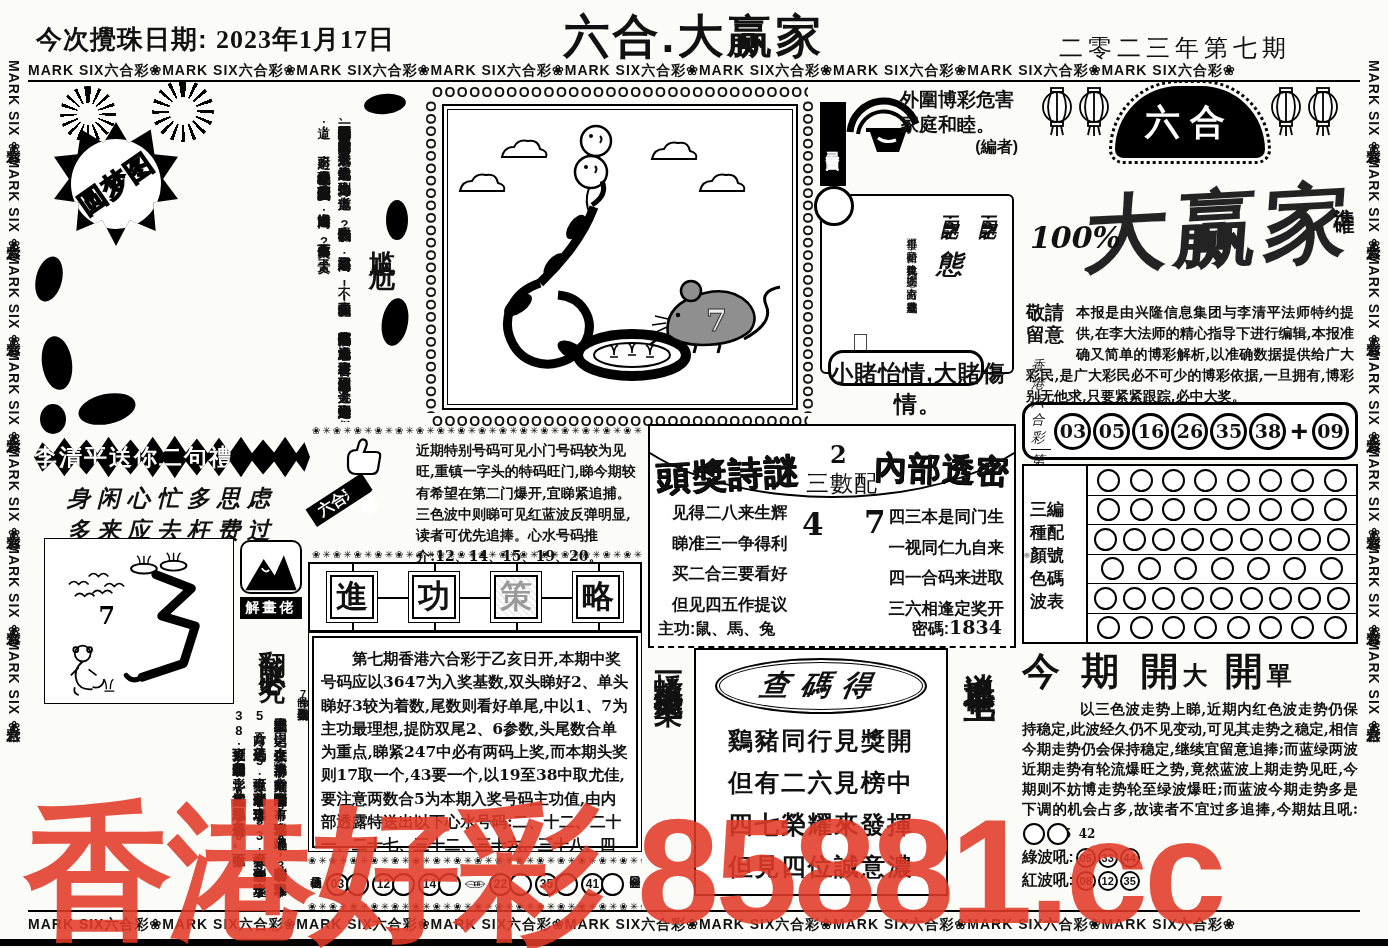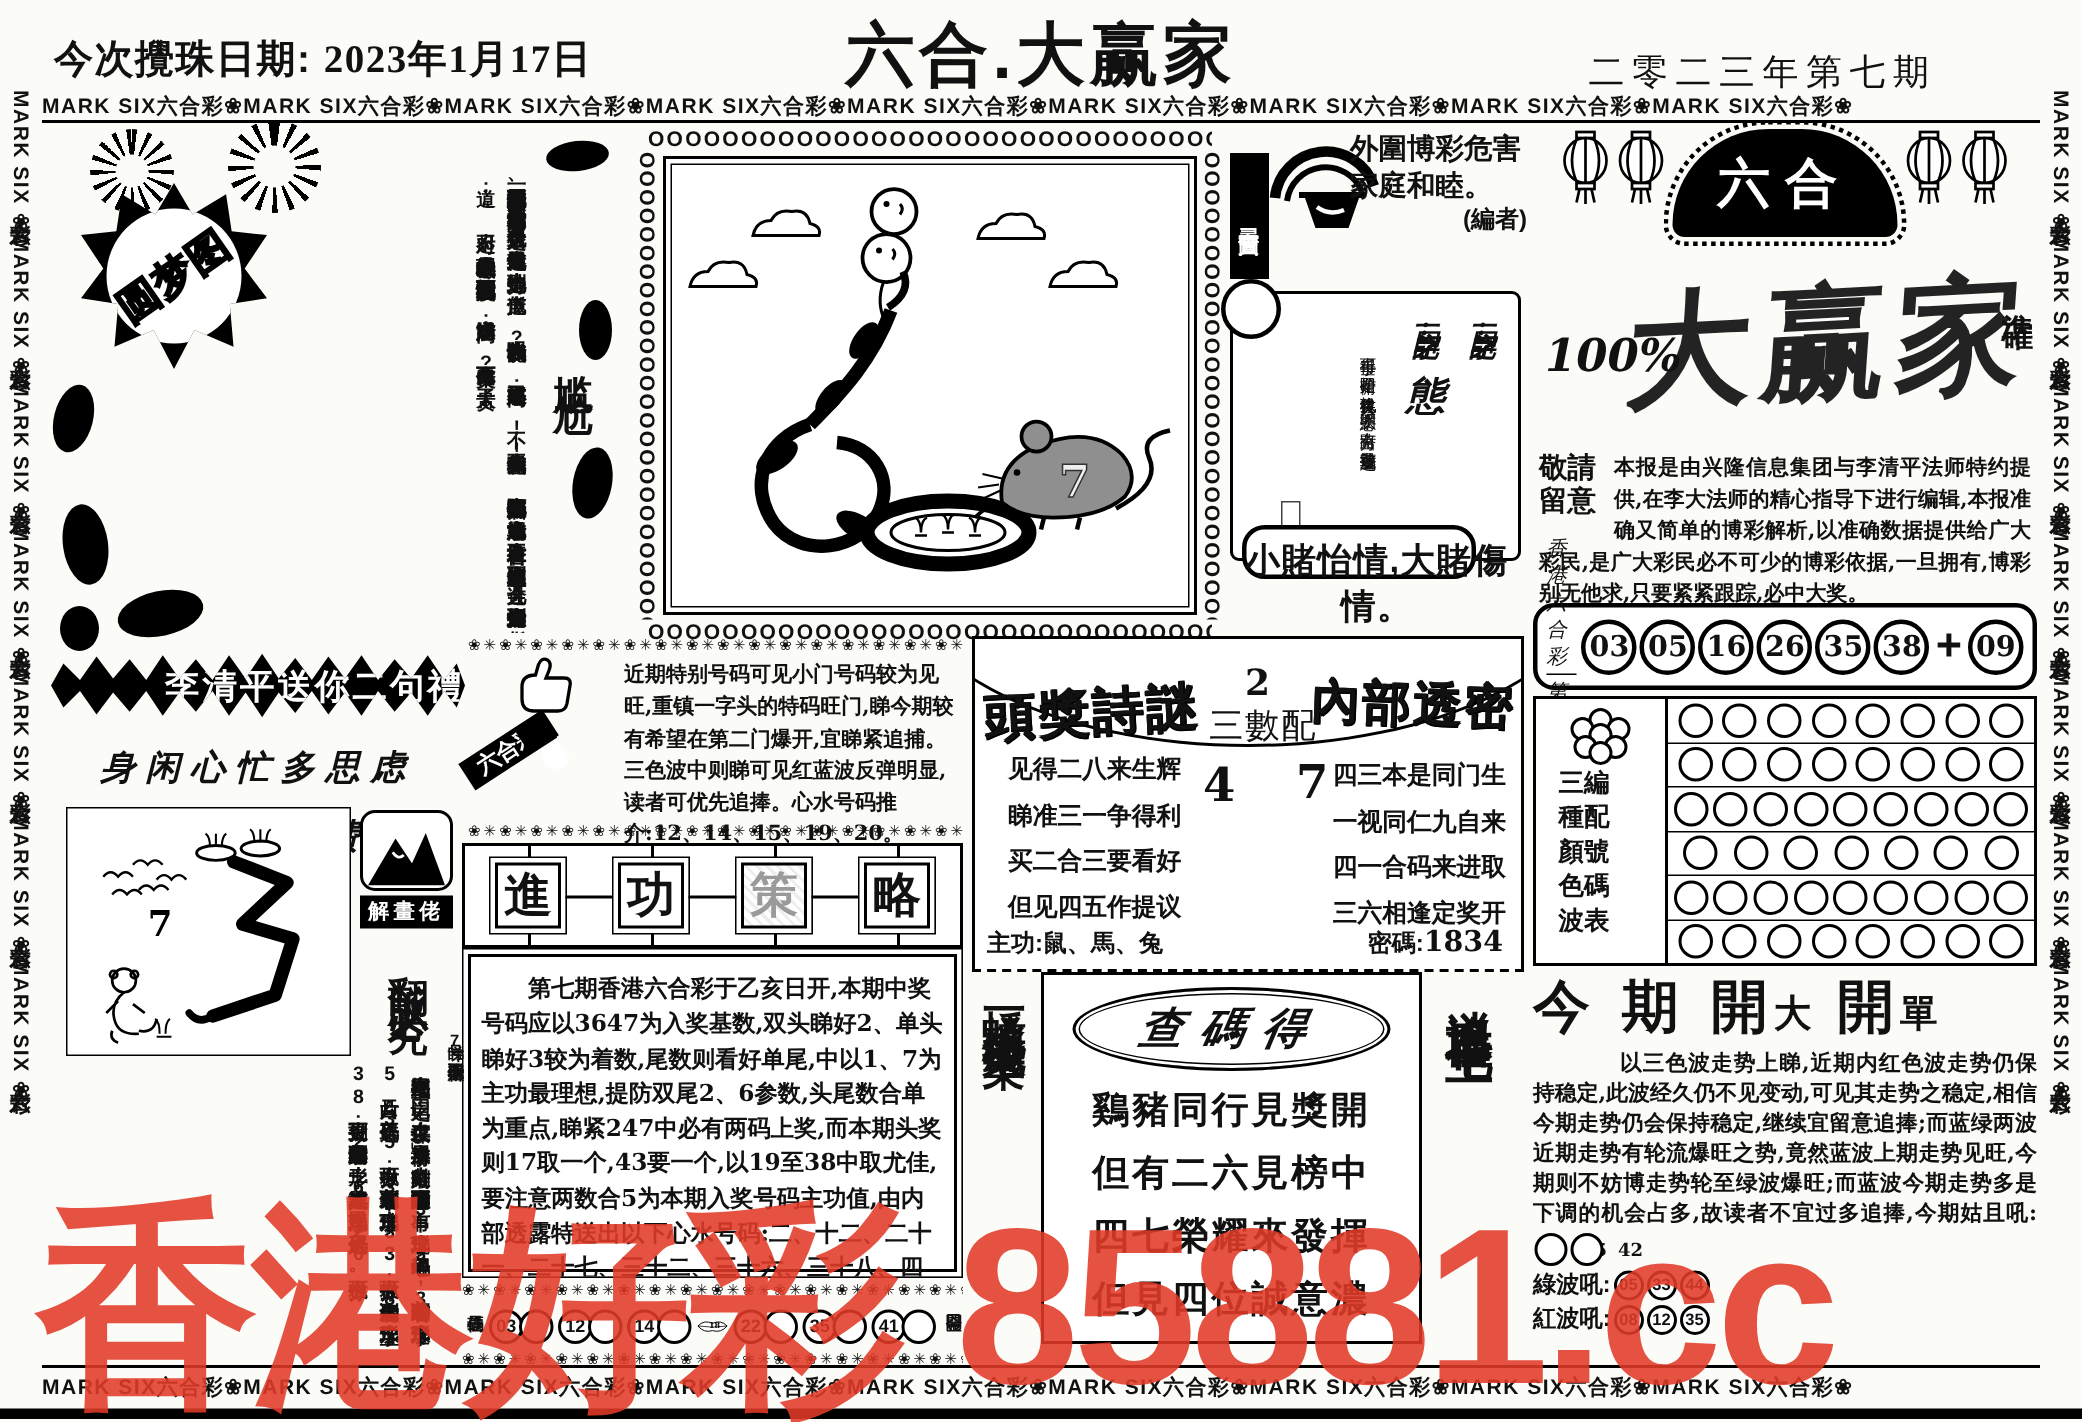--- a/index.html
+++ b/index.html
@@ -76,33 +76,33 @@
   
   #results{left:1022px;top:402px;width:336px;height:58px;border:3px solid #000;border-radius:14px;display:flex;align-items:center;padding:0 6px;gap:3px;background:#fff}
   #resName{width:76px;font-size:13.5px;font-family:"DejaVu Serif",serif;font-style:italic}
   #resName .nm{border-bottom:1.5px solid #000;padding-bottom:2px;margin-bottom:2px}
   #resName .iss{letter-spacing:5px}
   .ball{width:37px;height:37px;border:3px solid #000;border-radius:50%;display:inline-flex;align-items:center;justify-content:center;font-size:19px;font-weight:900;font-family:"DejaVu Serif",serif;background:#fff;flex:none}
   #resPlus{font-size:30px;font-weight:900;margin:0 1px}
 
   
   #waveTable{left:1022px;top:464px;width:336px;height:180px;border:2.5px solid #000;display:flex;background:#fff}
-  #wtLabel{width:88px;border-right:2.5px solid #000;display:flex;flex-direction:column;align-items:center;padding-top:2px}
+  #wtLabel{width:64px;border-right:2.5px solid #000;display:flex;align-items:center;padding-top:2px}
   .wtRow{display:flex;justify-content:space-between;width:56px;font-size:17px;font-weight:900}
   #wtGrid{flex:1;display:flex;flex-direction:column}
   .dot-row{flex:1;display:flex;align-items:center;justify-content:space-evenly;border-bottom:1.5px solid #000}
   .dot-row:last-child{border-bottom:none}
   .dot{width:23px;height:23px;border:2.5px solid #000;border-radius:50%;background:#fff}
 
   
   #couplet{left:34px;top:434px;width:276px;height:102px}
-  #banner{width:100%;height:46px;background:#000;display:flex;align-items:center;justify-content:flex-end;
+  #banner{width:100%;height:46px;background:#000;display:flex;align-items:center;justify-content:flex-start;
     clip-path:polygon(0 50%,3% 18%,7% 42%,11% 8%,15% 40%,19% 12%,23% 42%,27% 6%,31% 40%,35% 12%,39% 42%,43% 6%,47% 40%,51% 4%,55% 40%,59% 10%,63% 42%,67% 8%,71% 40%,75% 6%,79% 42%,83% 12%,87% 40%,91% 6%,95% 42%,98% 18%,100% 50%,98% 82%,95% 58%,91% 94%,87% 60%,83% 88%,79% 58%,75% 94%,71% 60%,67% 92%,63% 58%,59% 90%,55% 60%,51% 96%,47% 60%,43% 94%,39% 58%,35% 88%,31% 60%,27% 94%,23% 58%,19% 88%,15% 60%,11% 92%,7% 58%,3% 82%)}
   #banner span{color:#fff;font-size:23px;font-weight:900;letter-spacing:2px}
-  .coupletLine{text-align:center;font-size:23px;font-weight:700;font-family:"DejaVu Serif",serif;font-style:italic;letter-spacing:7px;line-height:1.2;margin-top:18px}
+  .coupletLine{text-align:center;font-size:23px;font-weight:700;font-family:"DejaVu Serif",serif;font-style:italic;letter-spacing:7px;line-height:1.2;margin-top:4px}
 
   
   #tipBox{left:312px;top:424px;width:330px;height:138px}
   .deco{height:14px;line-height:14px;font-size:10px;letter-spacing:2px;overflow:hidden;white-space:nowrap;text-align:center}
   #tipMid{display:flex;height:110px}
   #tipBadge{width:104px;position:relative;flex:none}
   .ribbon{position:absolute;background:#000;color:#fff;font-weight:900;padding:1px 10px;transform:rotate(-33deg);white-space:nowrap}
   #ribbon1{left:-6px;top:52px;font-size:15px}
   #ribbon2{left:34px;top:40px;font-size:16px;letter-spacing:1px;writing-mode:vertical-rl;text-orientation:upright;transform:rotate(-33deg);padding:8px 1px}
   #tipText{flex:1;font-size:14px;font-weight:700;line-height:1.52;font-family:"DejaVu Serif",serif;padding-top:2px}

